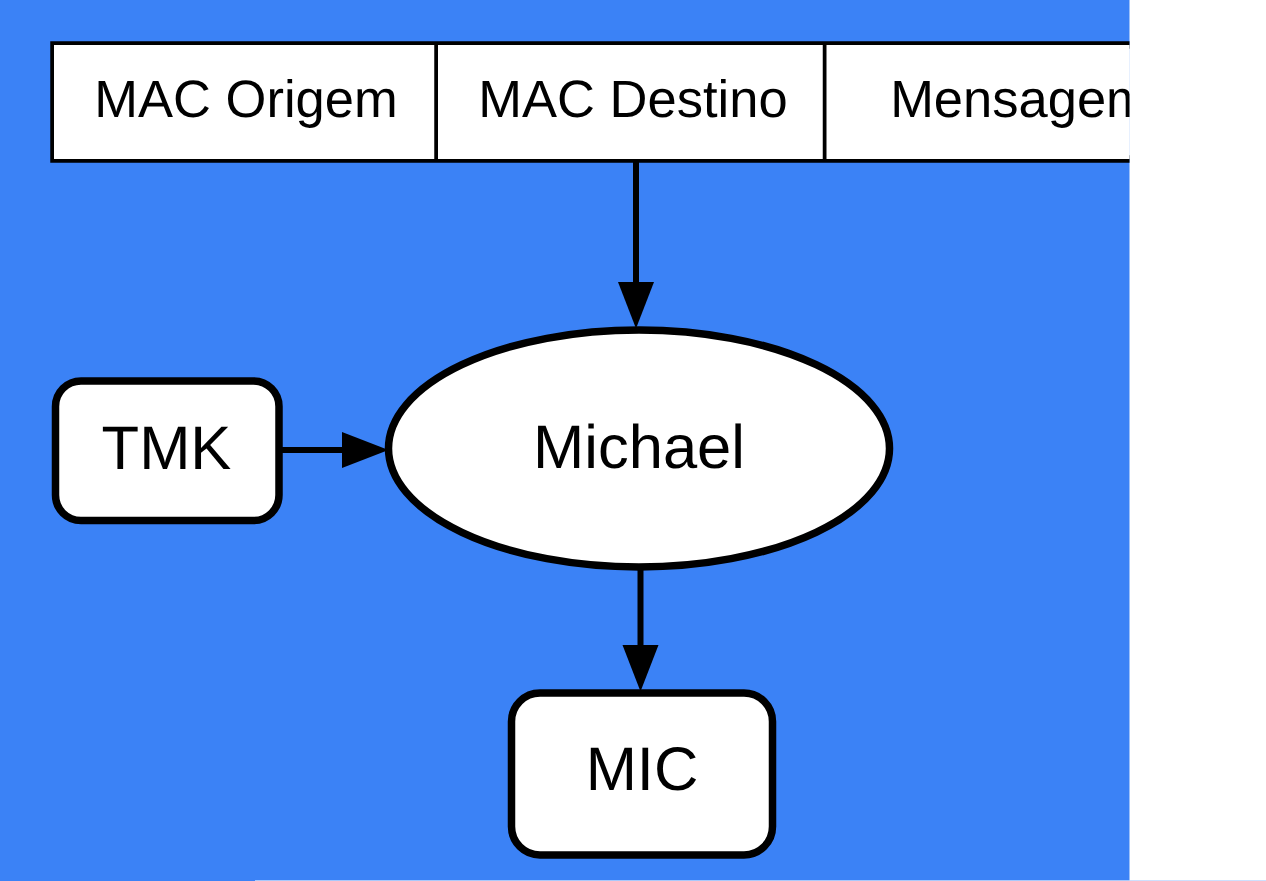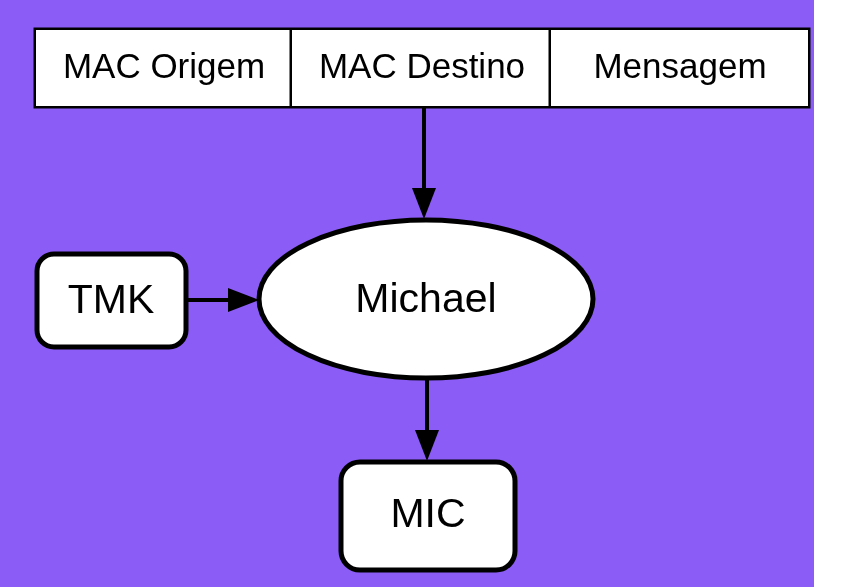--- a/index.html
+++ b/index.html
@@ -2,23 +2,23 @@
 <html><head>
 <meta charset="utf-8">
 <style>
   html, body {
     margin: 0;
     padding: 0;
     background: #ffffff;
   }
   #canvas {
     position: relative;
-    width: 814px;
+    width: 753px;
     height: 587px;
-    background: #8b5cf6;
+    background: #3b82f6;
     overflow: hidden;
     font-family: "Liberation Sans", sans-serif;
   }
   #diagram-svg {
     position: absolute;
     left: 0;
     top: 0;
     width: 844px;
     height: 587px;
     display: block;

